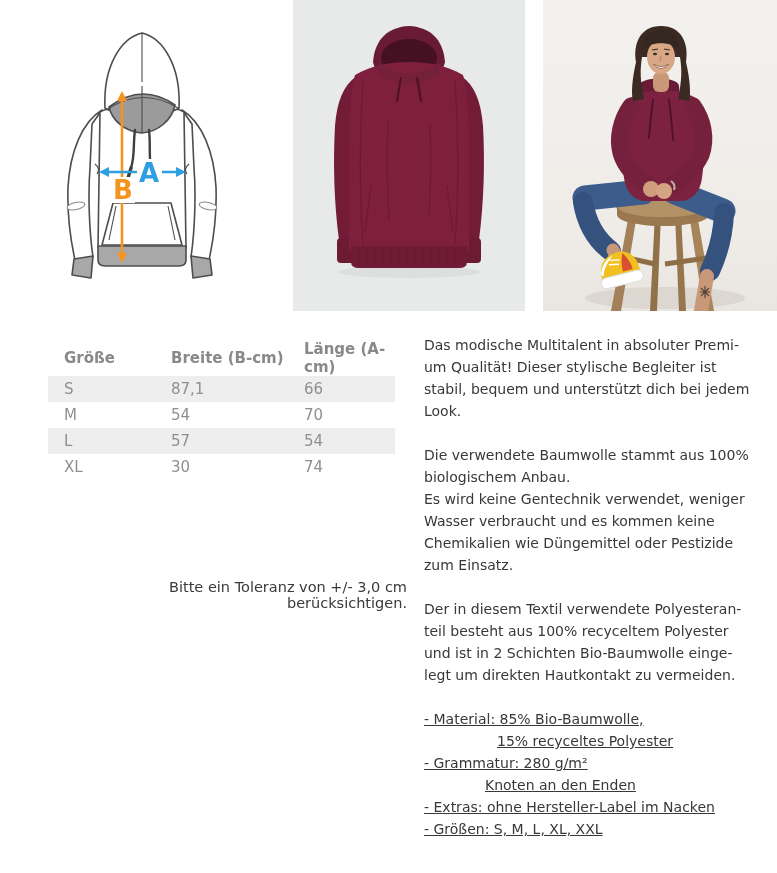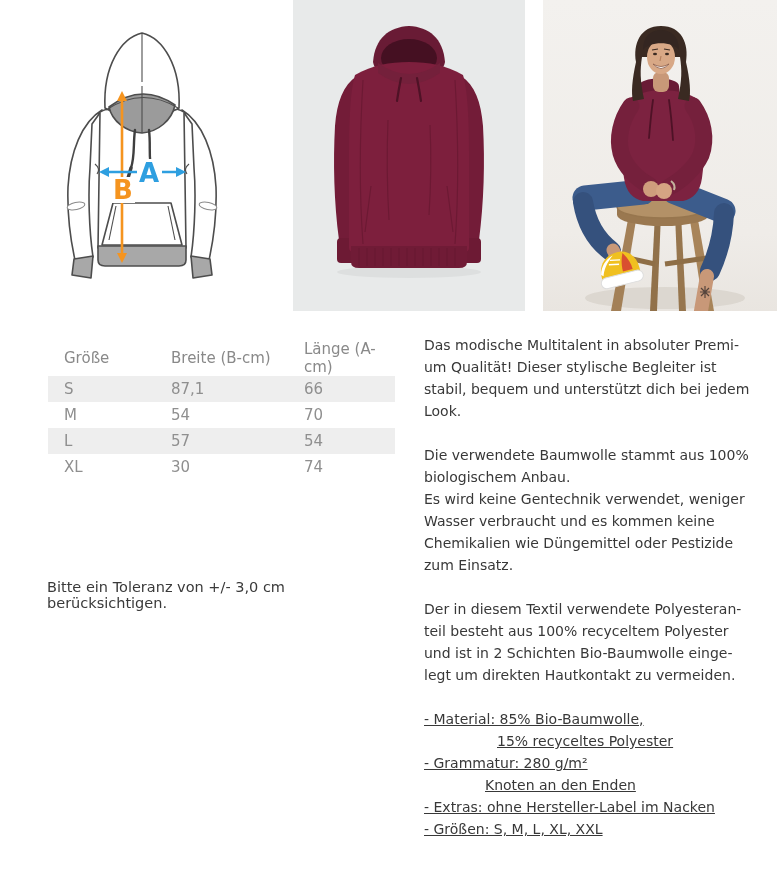--- a/index.html
+++ b/index.html
@@ -10,29 +10,29 @@
   
   .fig { position:absolute; overflow:hidden; }
   .fig-sketch  { left:45px;  top:20px; width:210px; height:280px; }
   .fig-product { left:293px; top:0;    width:232px; height:311px; }
   .fig-model   { left:543px; top:0;    width:234px; height:311px; }
   .fig svg { display:block; width:100%; height:100%; }
 
   
   .size-table { position:absolute; left:48px; top:340px; width:347px;
                 border-collapse:collapse; font-size:15px; color:#8f8f8f; }
-  .size-table th { font-weight:400; text-align:left; color:#898989;
+  .size-table th { font-weight:700; text-align:left; color:#898989;
                    height:29px; padding-left:16px; background:#fff; }
   .size-table td { height:26px; padding-left:16px; }
   .size-table tbody tr:nth-child(odd)  { background:#eeeeee; }
   .size-table tbody tr:nth-child(even) { background:#ffffff; }
   .size-table col.c1 { width:107px; } .size-table col.c2 { width:133px; } .size-table col.c3 { width:107px; }
 
   .tolerance { position:absolute; left:47px; top:579px; width:360px;
-               font-size:14.5px; color:#3a3a3a; }
+               font-size:14.5px; color:#3a3a3a;text-align:right; }
 
   
   .desc { position:absolute; left:424px; top:334px; width:336px;
           font-size:14px; line-height:22px; color:#383838; }
   .desc p { white-space:pre-line; margin:0 0 22px 0; }
   .desc .specs { margin-top:0; }
   .spec-line { min-height:22px;text-decoration:underline; }
   .spec-line.ind1 { padding-left:73px; }
   .spec-line.ind2 { padding-left:61px; }
 </style>

